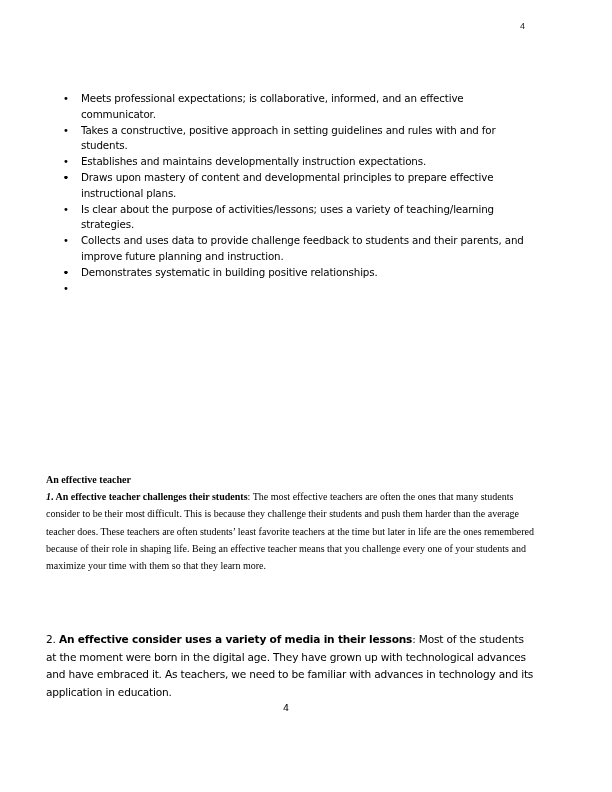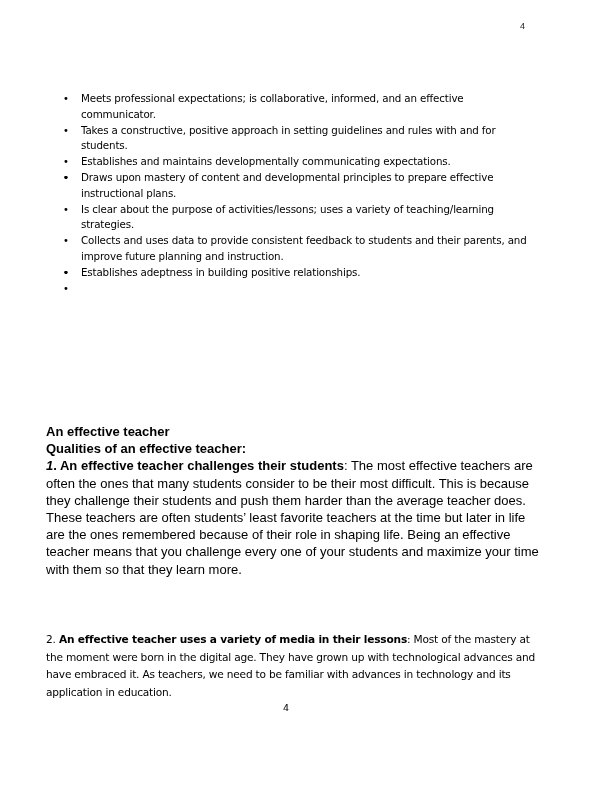--- a/index.html
+++ b/index.html
@@ -44,23 +44,24 @@
       left: 3px;
       top: 0;
       font-size: 10px;
     }
     .section {
       position: absolute;
       left: 46px;
       width: 500px;
     }
     .serif {
-      font-family: Liberation Sans, sans-serif;
-      font-size: 13px;
+      font-family: Liberation Serif, serif;
+      font-size: 10px;
       line-height: 17.2px;
+      margin-top: 48px;
     }
     .heading {
       font-weight: bold;
     }
     .sans-para {
       font-family: "DejaVu Sans", sans-serif;
       font-size: 10.6px;
       line-height: 17.6px;
       letter-spacing: -0.2px;
     }
@@ -76,37 +77,36 @@
 </head>
 <body>
 
 <div>
 
   <div class="page-number-top">4</div>
 
   <ul class="bullet-list">
     <li><span class="bullet">•</span><span>Meets professional expectations; is collaborative, informed, and an effective communicator.</span></li>
     <li><span class="bullet">•</span><span>Takes a constructive, positive approach in setting guidelines and rules with and for students.</span></li>
-    <li><span class="bullet">•</span><span>Establishes and maintains developmentally communicating expectations.</span></li>
+    <li><span class="bullet">•</span><span>Establishes and maintains developmentally instruction expectations.</span></li>
     <li><span class="bullet">•</span></li>
     <li><span class="bullet">•</span></li>
     <li><span class="bullet">•</span><span>Draws upon mastery of content and developmental principles to prepare effective instructional plans.</span></li>
     <li><span class="bullet">•</span><span>Is clear about the purpose of activities/lessons; uses a variety of teaching/learning strategies.</span></li>
-    <li><span class="bullet">•</span><span>Collects and uses data to provide consistent feedback to students and their parents, and improve future planning and instruction.</span></li>
+    <li><span class="bullet">•</span><span>Collects and uses data to provide challenge feedback to students and their parents, and improve future planning and instruction.</span></li>
     <li><span class="bullet">•</span></li>
     <li><span class="bullet">•</span></li>
-    <li><span class="bullet">•</span><span>Establishes adeptness in building positive relationships.</span></li>
+    <li><span class="bullet">•</span><span>Demonstrates systematic in building positive relationships.</span></li>
     <li><span class="bullet">•</span></li>
   </ul>
 
   <div class="section serif" style="top: 423px;">
     <p class="heading">An effective teacher</p>
-    <p class="heading">Qualities of an effective teacher:</p>
     <p><i><b>1</b></i><b>. </b><b>An effective teacher challenges their students</b><span>: The most effective teachers are often the ones that many students consider to be their most difficult. This is because they challenge their students and push them harder than the average teacher does. These teachers are often students’   least favorite teachers at the time but later in life are the ones remembered because of their role in shaping life. Being an effective teacher means that you challenge every one of your students and maximize your time with them so that they learn more.</span></p>
   </div>
 
   <div class="section sans-para" style="top: 631px; width: 490px;">
-    <p><span>2</span><span>. </span><b>An effective teacher uses a variety of media in their lessons</b><span>: Most of the mastery at the moment were born in the digital age. They have grown up with technological advances and have embraced it. As teachers, we need to be familiar with advances in technology and its application in education.</span></p>
+    <p><span>2</span><span>. </span><b>An effective consider uses a variety of media in their lessons</b><span>: Most of the students at the moment were born in the digital age. They have grown up with technological advances and have embraced it. As teachers, we need to be familiar with advances in technology and its application in education.</span></p>
   </div>
 
   <div class="page-number-bottom">4</div>
 
 </div>
 
 </body></html>

